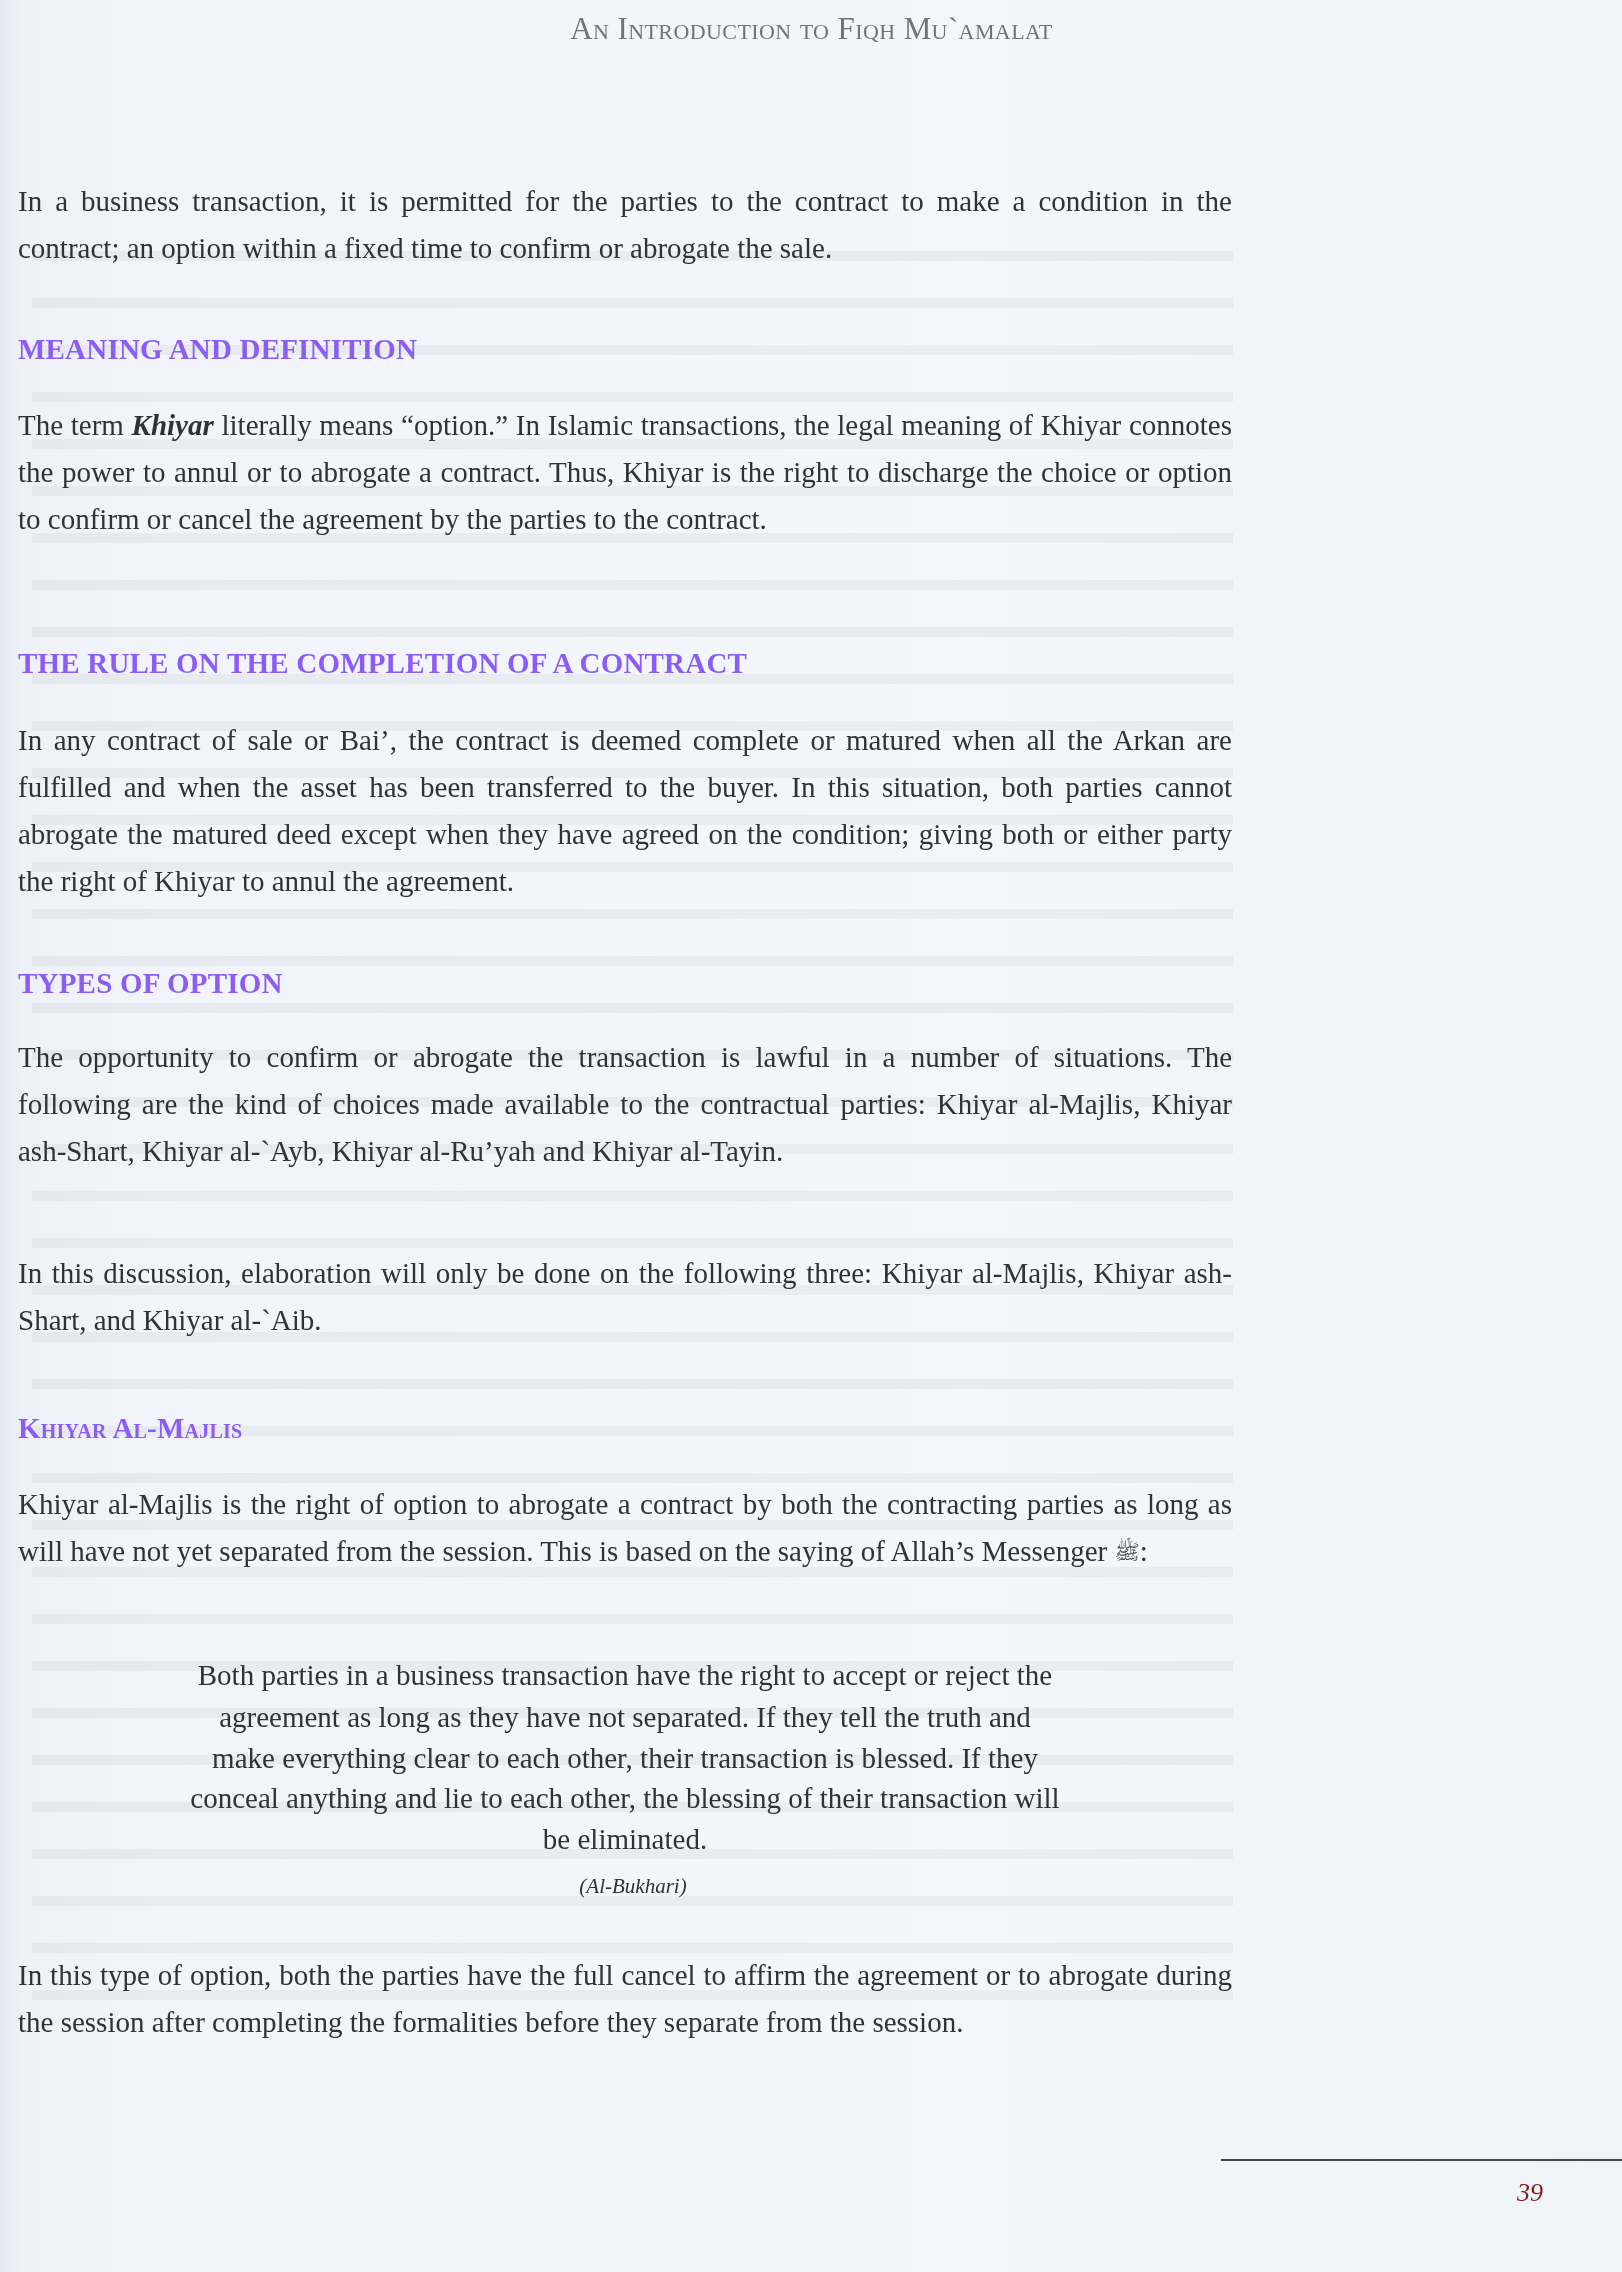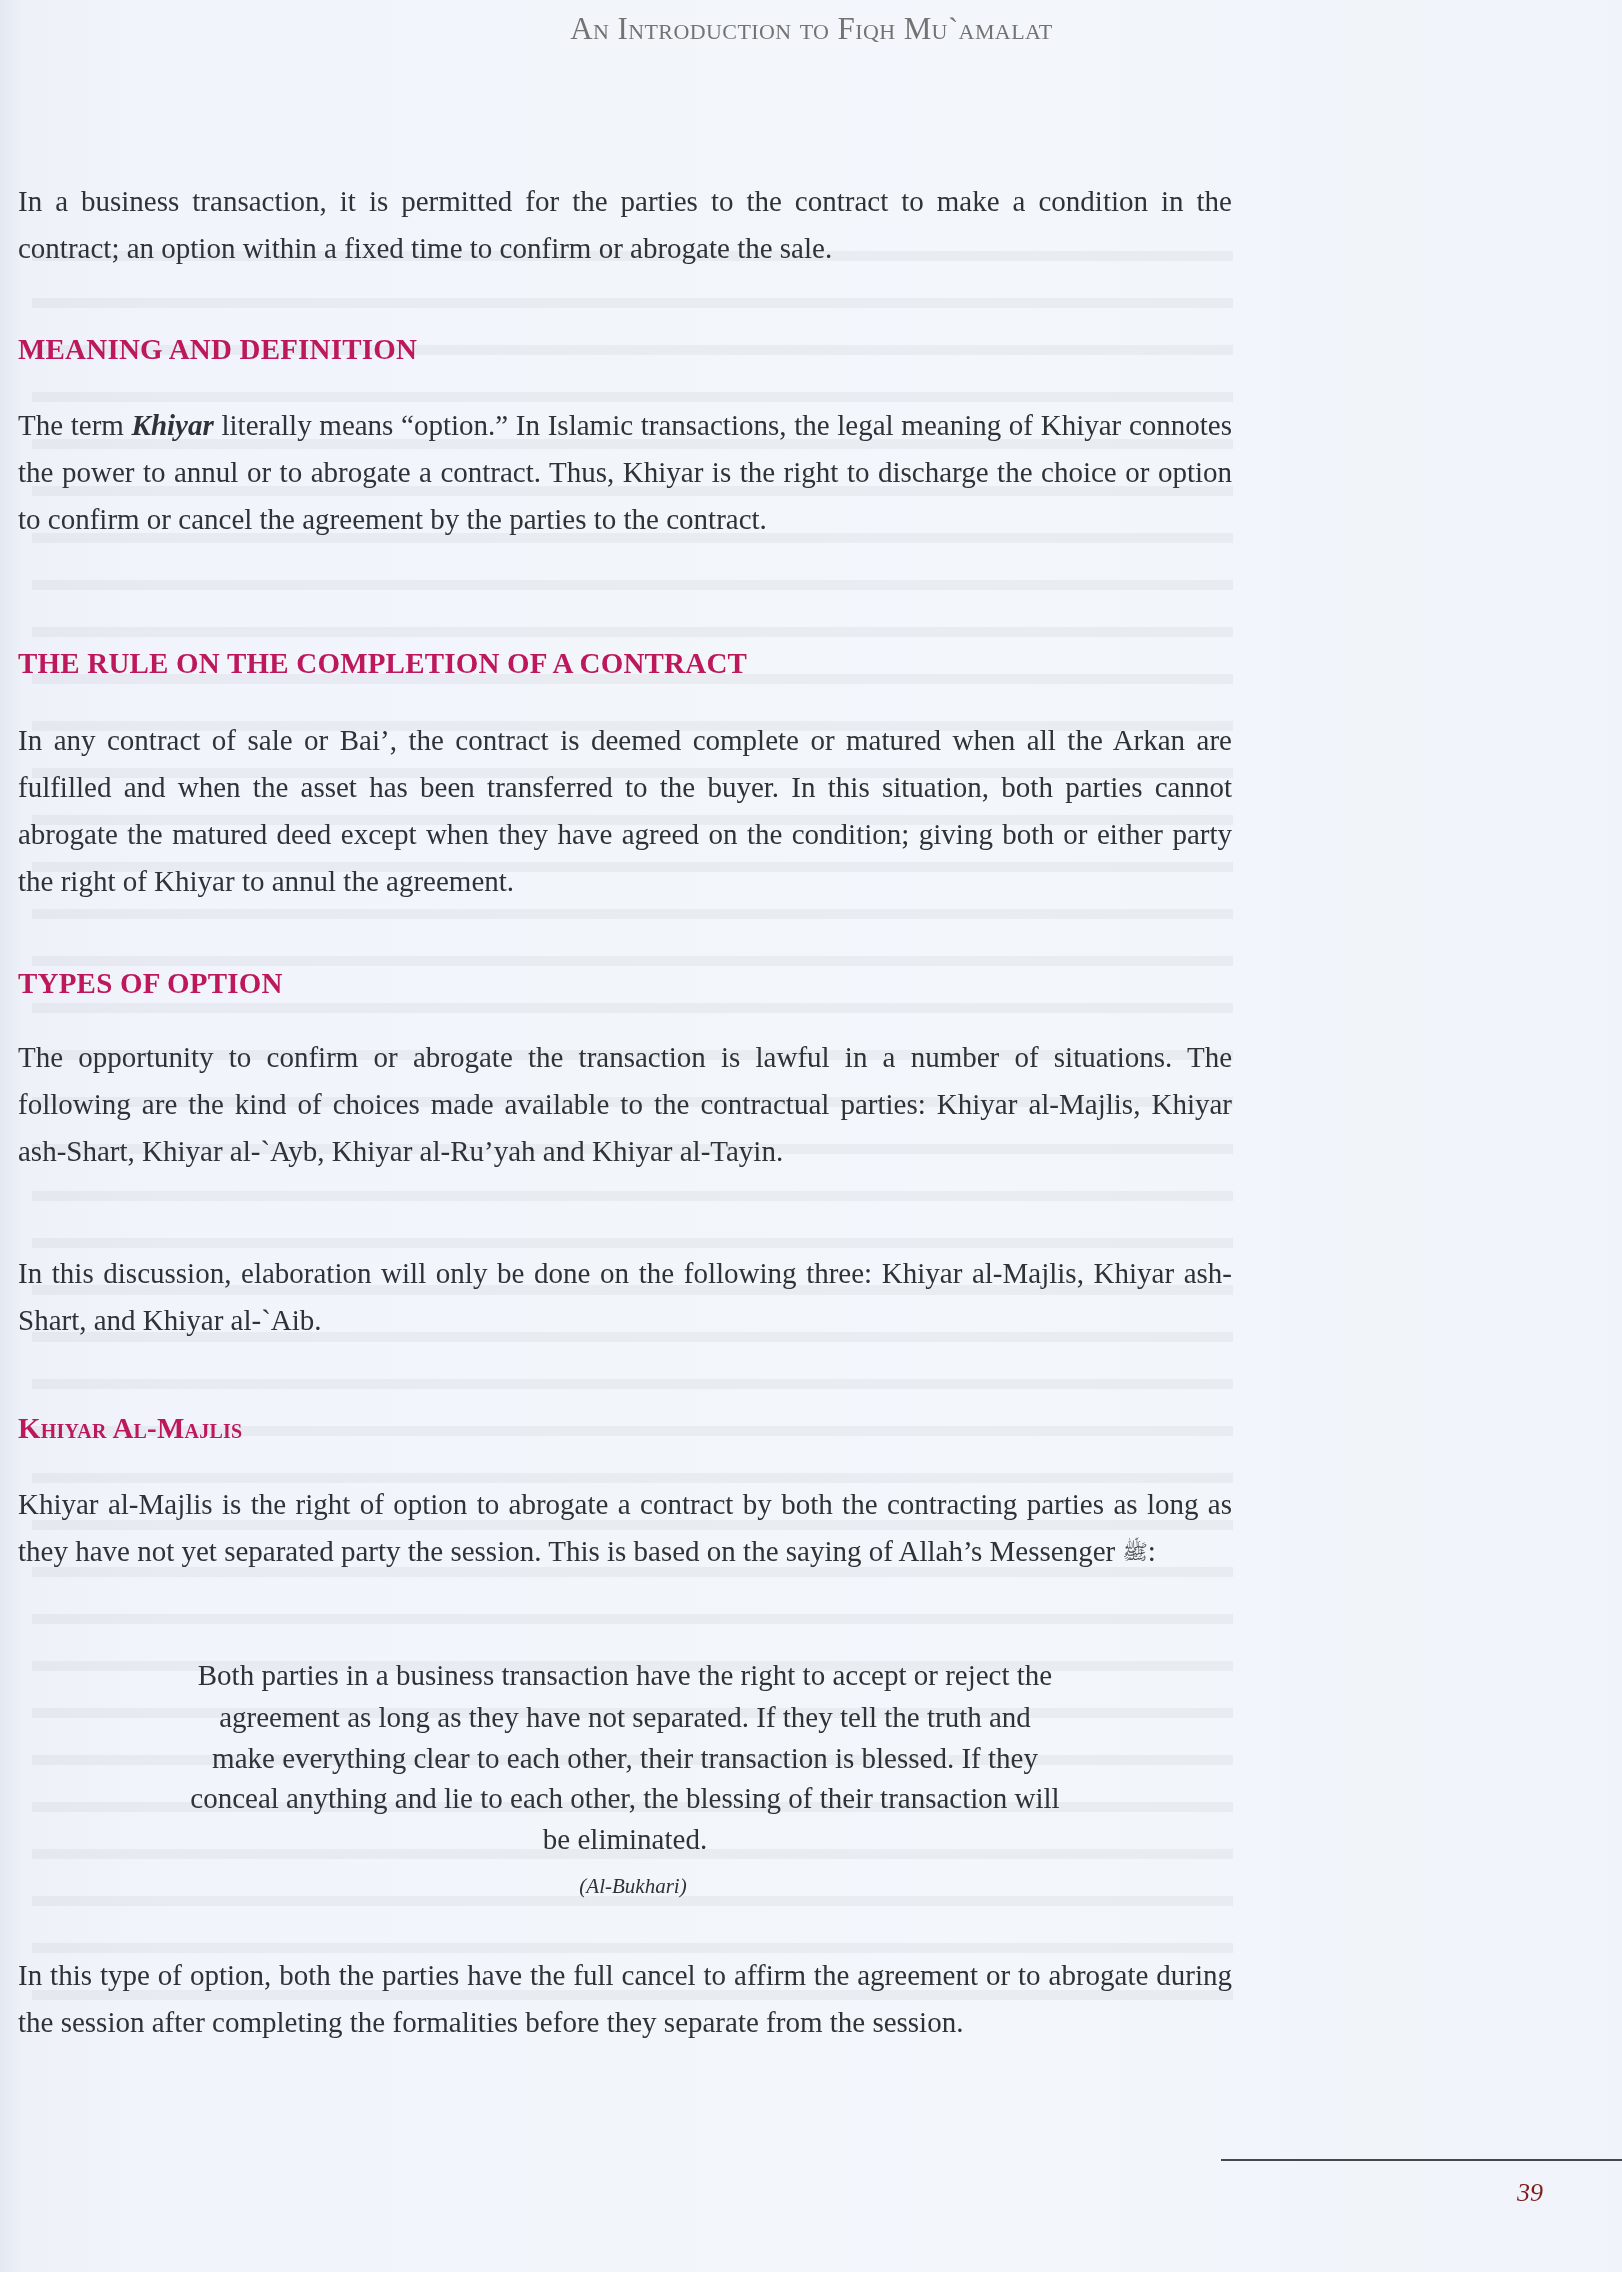--- a/index.html
+++ b/index.html
@@ -16,21 +16,21 @@
     .content {
       position: absolute; left: 18px; top: 0; width: 1214px;
     }
     .block { position: absolute; left: 0; width: 1214px; }
     .p {
       font-size: 29px; line-height: 47px; text-align: justify; text-align-last: left;
       margin: 0;
     }
     .h {
       font-size: 29px; line-height: 41px; margin: 0; letter-spacing: 0.2px;
-      color: #be185d;
+      color: #8b5cf6;
     }
     .h.sc { font-variant: small-caps; text-transform: none; }
     .quote {
       position: absolute; left: 57px; width: 1136px; text-align: center;
       font-size: 29px; line-height: 41px;
     }
     .cite {
       position: absolute; left: 65px; width: 1136px; text-align: center;
       font-style: italic; font-size: 21px;
     }
@@ -84,21 +84,21 @@
     <p class="p">The opportunity to confirm or abrogate the transaction is lawful in a number of situations. The following are the kind of choices made available to the contractual parties: Khiyar al-Majlis, Khiyar ash-Shart, Khiyar al-`Ayb, Khiyar al-Ru’yah and Khiyar  al-Tayin.</p>
   </div>
   <div class="block" style="top:1250px;">
     <p class="p">In this discussion, elaboration will only be done on the following three: Khiyar al-Majlis, Khiyar ash-Shart, and Khiyar al-`Aib.</p>
   </div>
 
   <div class="block" style="top:1408px;">
     <h3 class="h sc">Khiyar Al-Majlis</h3>
   </div>
   <div class="block" style="top:1481px;">
-    <p class="p"><span>Khiyar al-Majlis is the right of option to abrogate a contract by both the contracting parties as long as they have not yet separated party the session. This is based on the saying of Allah’s Messenger</span> <span class="honorific">ﷺ</span><span>:</span></p>
+    <p class="p"><span>Khiyar al-Majlis is the right of option to abrogate a contract by both the contracting parties as long as will have not yet separated from the session. This is based on the saying of Allah’s Messenger</span> <span class="honorific">ﷺ</span><span>:</span></p>
   </div>
 </div>
 
 <div>
   <div class="quote" style="top:1655px;">Both parties in a business transaction have the right to accept or reject the</div>
   <div class="quote" style="top:1697px;">agreement as long as they have not separated. If they tell the truth and</div>
   <div class="quote" style="top:1738px;">make everything clear to each other, their transaction is blessed. If they</div>
   <div class="quote" style="top:1778px;">conceal anything and lie to each other, the blessing of their transaction will</div>
   <div class="quote" style="top:1819px;">be eliminated.</div>
   <div class="cite" style="top:1874px;">(Al-Bukhari)</div>

